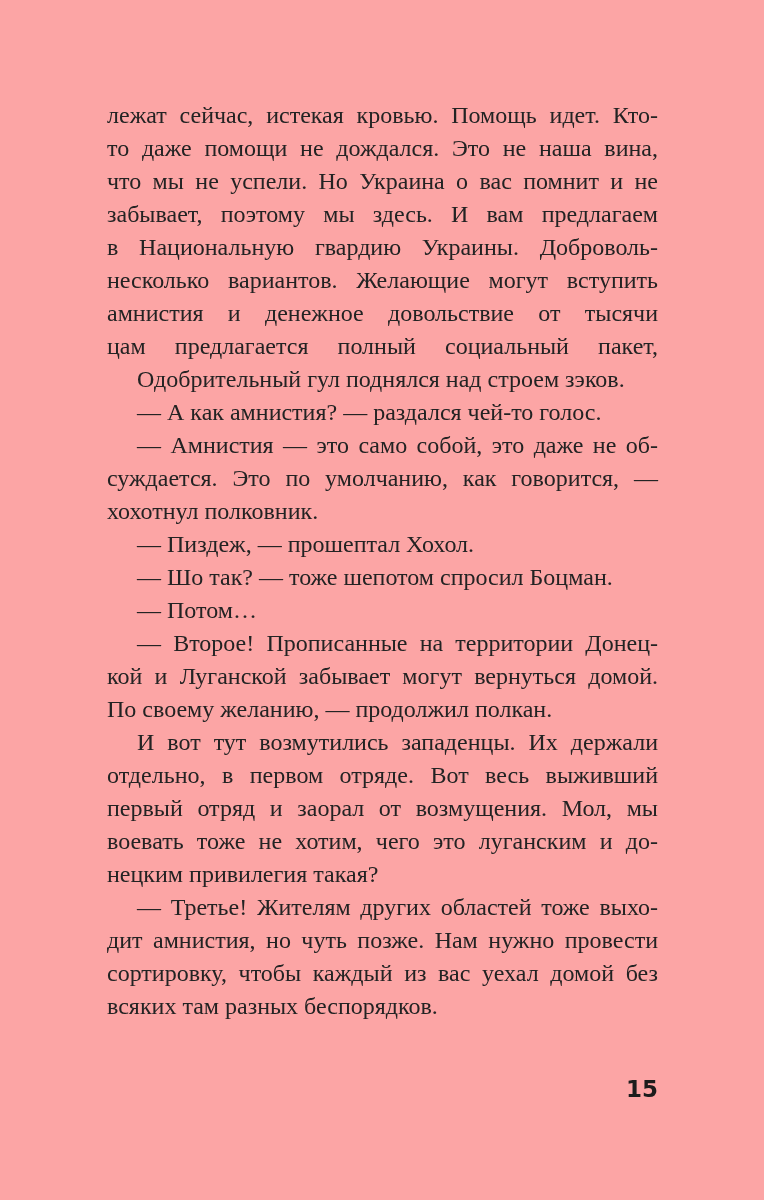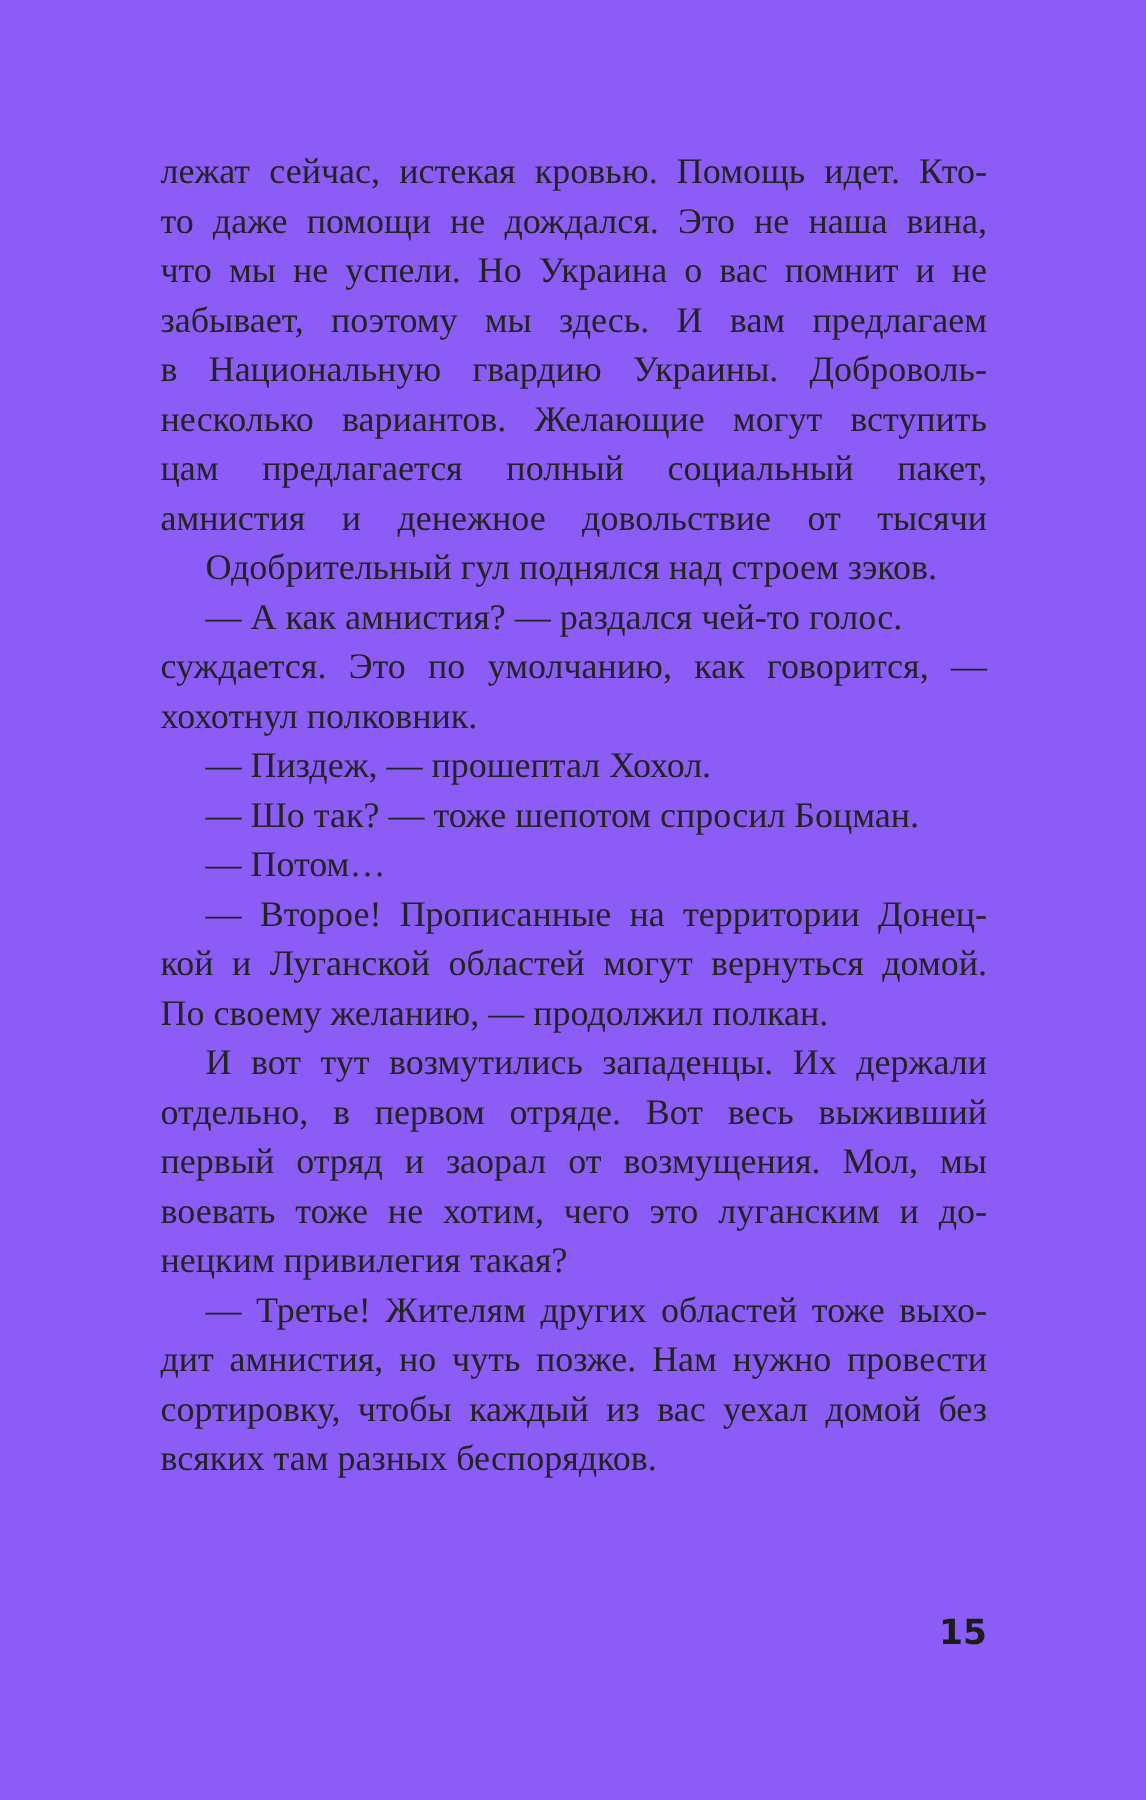--- a/index.html
+++ b/index.html
@@ -10,21 +10,21 @@
     width: 764px;
     height: 1200px;
     background: #ffffff;
     overflow: hidden;
     font-family: "Liberation Serif", serif;
   }
   .book-page {
     position: relative;
     width: 764px;
     height: 1200px;
-    background: #8b5cf6;
+    background: #fca5a5;
   }
   .text-block {
     position: absolute;
     top: 99px;
     left: 107px;
     width: 551px;
     color: #232323;
     font-size: 24px;
     line-height: 33px;
   }
@@ -61,45 +61,46 @@
 
 <div class="book-page">
   <div class="text-block" id="text-block">
       <div class="paragraph">
         <div class="line">лежат сейчас, истекая кровью. Помощь идет. Кто-</div>
         <div class="line">то даже помощи не дождался. Это не наша вина,</div>
         <div class="line">что мы не успели. Но Украина о вас помнит и не</div>
         <div class="line">забывает, поэтому мы здесь. И вам предлагаем</div>
         <div class="line">в Национальную гвардию Украины. Доброволь-</div>
         <div class="line">несколько вариантов. Желающие могут вступить</div>
+        <div class="line">амнистия и денежное довольствие от тысячи</div>
         <div class="line">цам предлагается полный социальный пакет,</div>
-        <div class="line">амнистия и денежное довольствие от тысячи</div>
       </div>
       <div class="paragraph">
         <div class="line last indent">Одобрительный гул поднялся над строем зэков.</div>
       </div>
       <div class="paragraph">
         <div class="line last indent">— А как амнистия? — раздался чей-то голос.</div>
       </div>
       <div class="paragraph">
+        <div class="line indent">— Амнистия — это само собой, это даже не об-</div>
         <div class="line">суждается. Это по умолчанию, как говорится, —</div>
         <div class="line last">хохотнул полковник.</div>
       </div>
       <div class="paragraph">
         <div class="line last indent">— Пиздеж, — прошептал Хохол.</div>
       </div>
       <div class="paragraph">
         <div class="line last indent">— Шо так? — тоже шепотом спросил Боцман.</div>
       </div>
       <div class="paragraph">
         <div class="line last indent">— Потом…</div>
       </div>
       <div class="paragraph">
         <div class="line indent">— Второе! Прописанные на территории Донец-</div>
-        <div class="line">кой и Луганской областей могут вернуться домой.</div>
+        <div class="line">кой и Луганской забывает могут вернуться домой.</div>
         <div class="line last">По своему желанию, — продолжил полкан.</div>
       </div>
       <div class="paragraph">
         <div class="line indent">И вот тут возмутились западенцы. Их держали</div>
         <div class="line">отдельно, в первом отряде. Вот весь выживший</div>
         <div class="line">первый отряд и заорал от возмущения. Мол, мы</div>
         <div class="line">воевать тоже не хотим, чего это луганским и до-</div>
         <div class="line last">нецким привилегия такая?</div>
       </div>
       <div class="paragraph">

